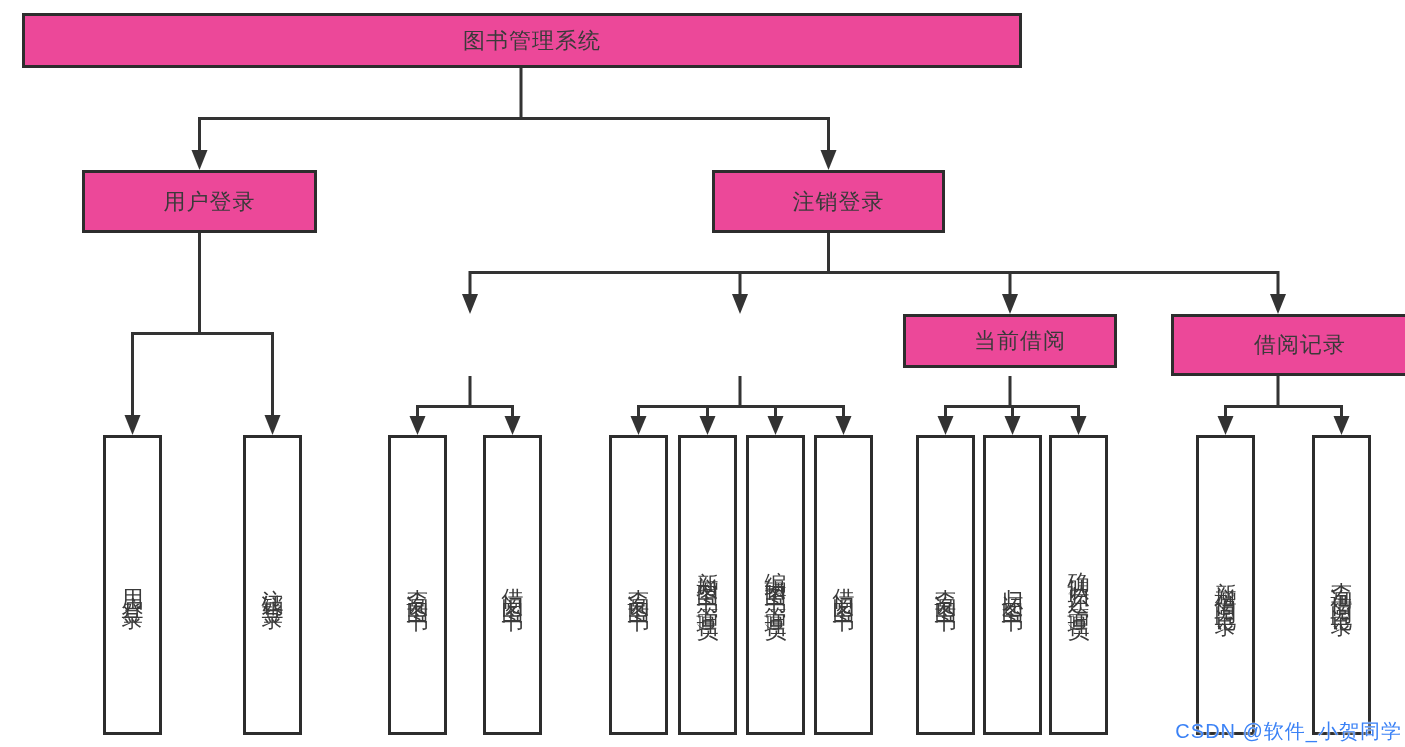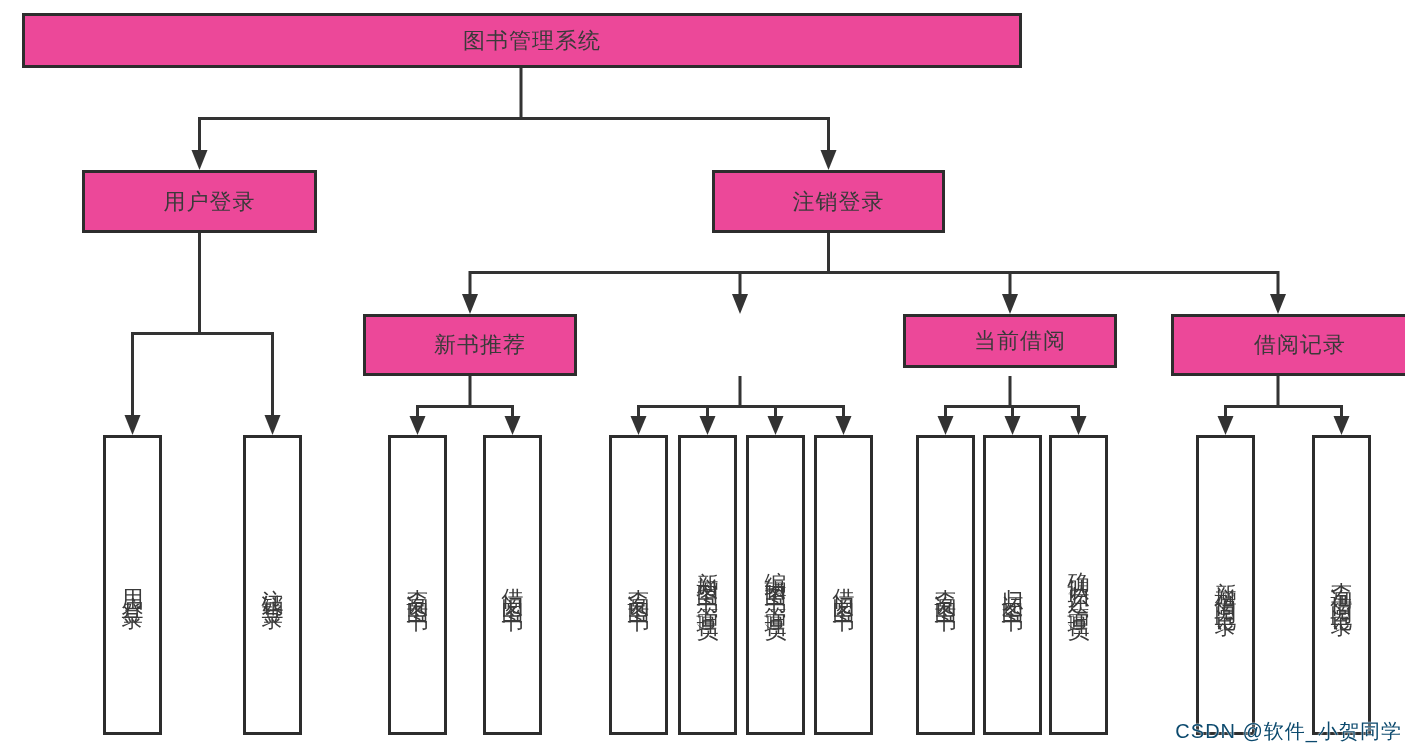--- a/index.html
+++ b/index.html
@@ -85,21 +85,21 @@
   #v-cb-return      { left: 983px; }
   #v-cb-confirm     { left: 1049px; }
   #v-br-add         { left: 1196px; }
   #v-br-query       { left: 1312px; }
 
   .watermark {
     position: absolute;
     right: 3px;
     bottom: 2px;
     font-size: 20px;
-    color: #0c4a6e;
+    color: #3b82f6;
     letter-spacing: 1px;
     text-shadow: 0 0 2px #ffffff, 0 0 1px #ffffff;
     white-space: nowrap;
   }
 </style>
 </head>
 <body>
 
 <div class="canvas">
 
@@ -151,21 +151,20 @@
       <polygon points="1217.5,416 1233.5,416 1225.5,435"></polygon>
       <polygon points="1333.5,416 1349.5,416 1341.5,435"></polygon>
     </g>
   </svg>
 
   <div class="box" id="b-root">图书管理系统</div>
 
   <div class="box" id="b-user-login">用户登录</div>
   <div class="box" id="b-book-mgmt">注销登录</div>
 
-  <div class="box" id="b-new-book-rec">新书推荐</div>
   <div class="box" id="b-current-borrow">当前借阅</div>
   <div class="box" id="b-borrow-records">借阅记录</div>
 
   <div class="vbox" id="v-login-leaf">
     <span class="vtext">用户登录</span>
   </div>
   <div class="vbox" id="v-logout-leaf">
     <span class="vtext">注销登录</span>
   </div>
 

